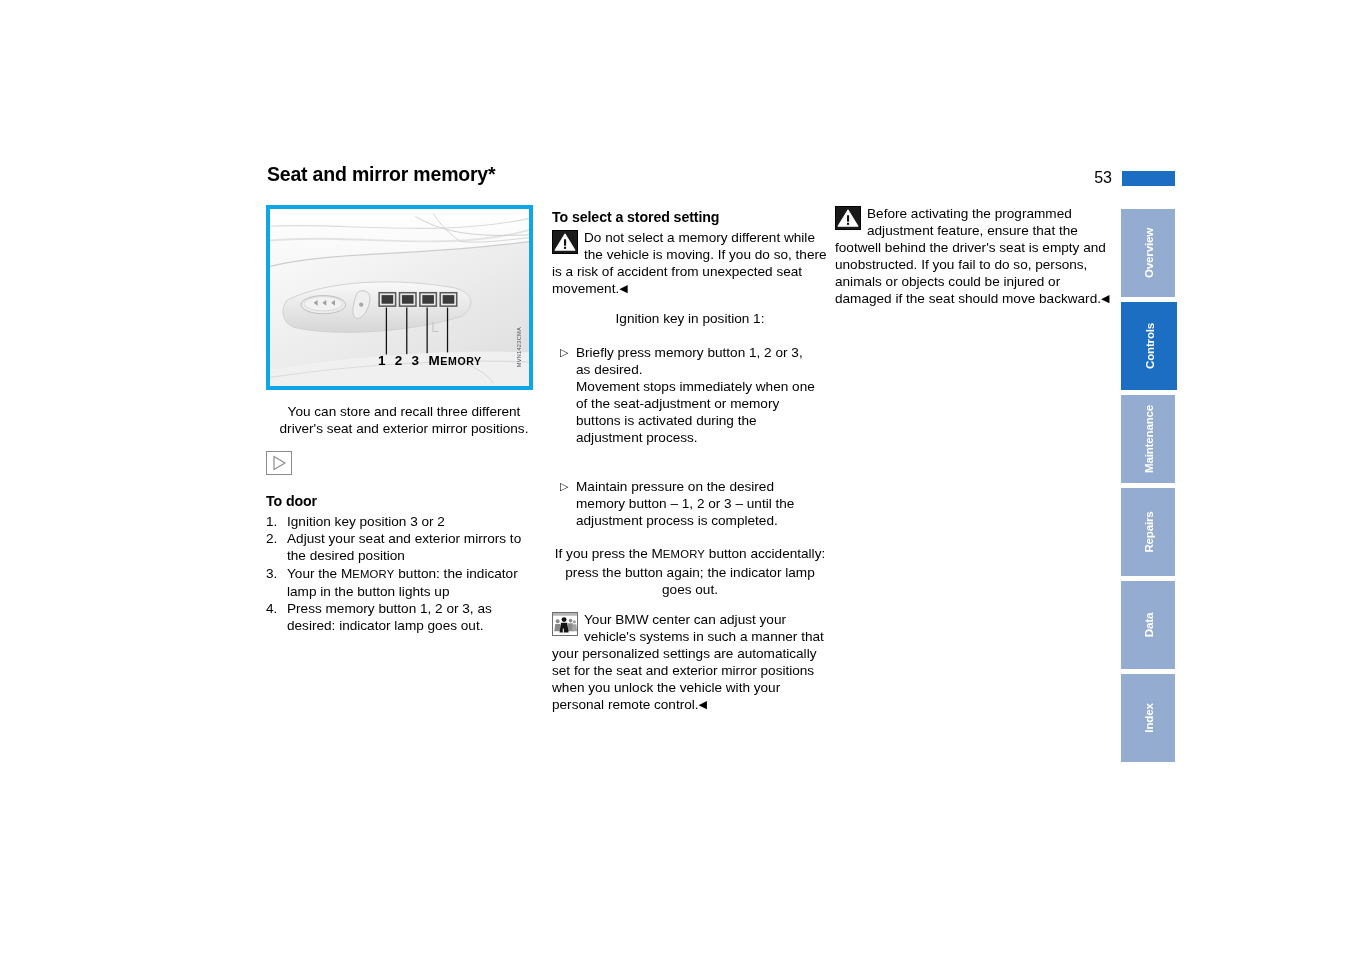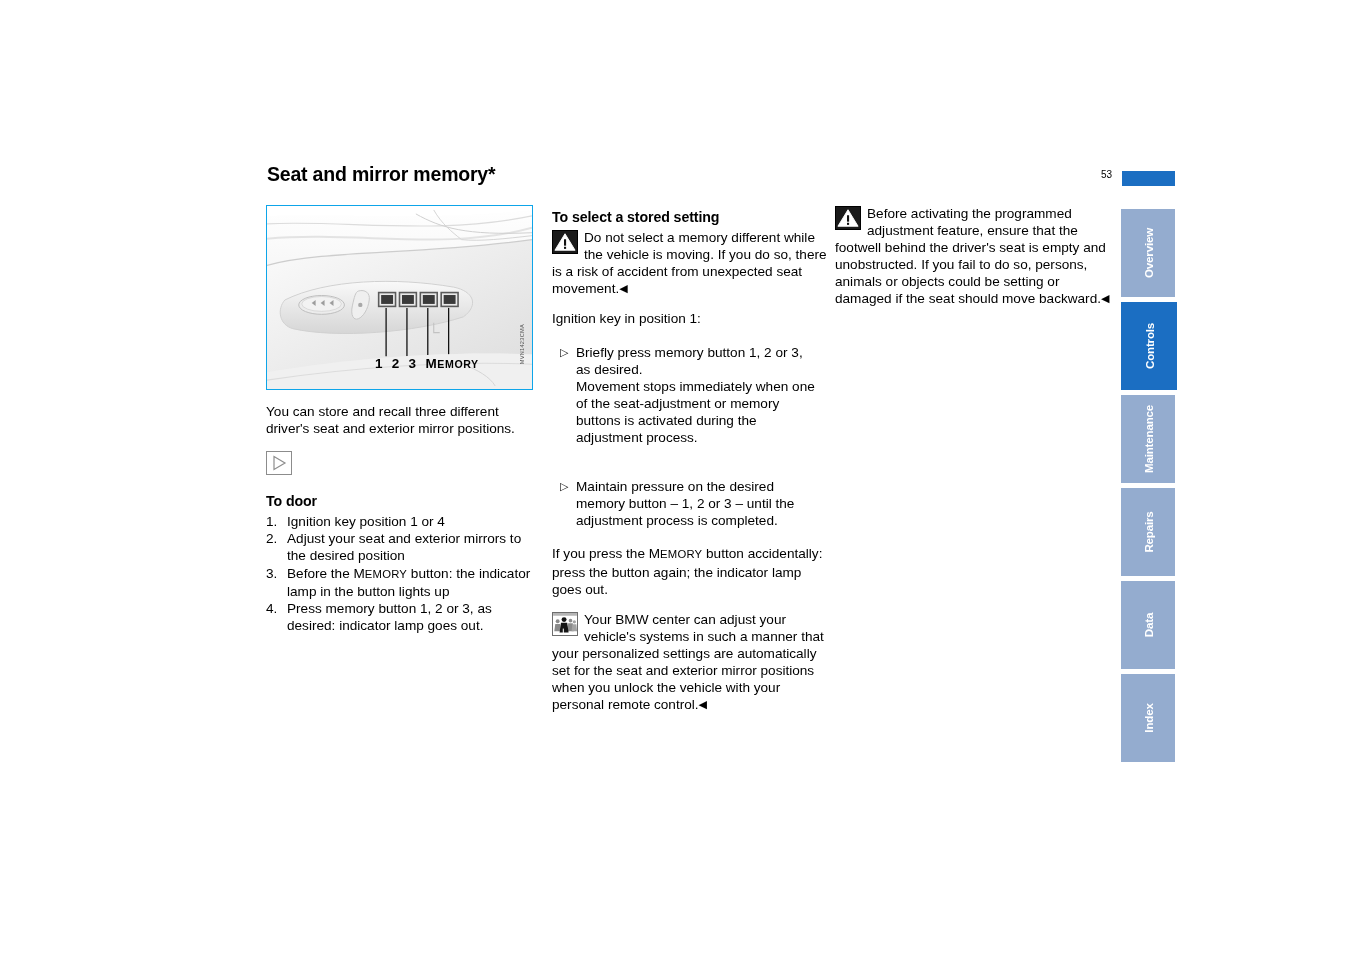--- a/index.html
+++ b/index.html
@@ -23,21 +23,21 @@
     left: 267px;
     top: 163px;
     font-size: 19.5px;
     font-weight: bold;
     letter-spacing: -0.2px;
   }
   .page-number {
     position: absolute;
     left: 1090px;
     top: 169px;
-    font-size: 10px;
+    font-size: 16px;
     text-align: right;
     width: 22px;
   }
   .page-number-bar {
     position: absolute;
     left: 1122px;
     top: 171px;
     width: 53px;
     height: 15px;
     background: #1b6ec2;
@@ -55,30 +55,30 @@
   .col-mid    { left: 552px; }
   .col-right  { left: 835px; }
 
   .h2 {
     font-size: 14.2px;
     font-weight: bold;
     margin: 4px 0 3px 0;
     letter-spacing: -0.1px;
   }
 
-  p { margin: 0; }
+  p { margin: 0; text-align: center; }
   .gap  { height: 13px; }
   .gap-s{ height: 8px; }
 
   
   .figure {
     position: relative;
     width: 267px;
     height: 185px;
-    border: 1px solid #0ea5e9;
+    border: 4px solid #0ea5e9;
     background: #ffffff;
     overflow: hidden;
   }
   .fig-svg { position: absolute; inset: 0; width: 100%; height: 100%; }
   .fig-caption-v {
     position: absolute;
     right: 1px;
     top: 118px;
     font-size: 5.6px;
     letter-spacing: 0.3px;
@@ -298,23 +298,23 @@
         <svg viewBox="0 0 24 22" aria-hidden="true">
           <polygon points="7,4.5 18,11 7,17.5" fill="#ffffff" stroke="#8e8e8e" stroke-width="1.2"></polygon>
         </svg>
       </span>
     </div>
 
     <div class="gap"></div>
 
     <h2 class="h2">To door</h2>
     <ol class="steps">
-      <li>Ignition key position 1 or 4</li>
+      <li>Ignition key position 3 or 2</li>
       <li>Adjust your seat and exterior mirrors to the desired position</li>
-      <li><span>Before the </span><span>M</span><span class="smallcaps">EMORY</span><span> button: the indicator lamp in the button lights up</span></li>
+      <li><span>Your the </span><span>M</span><span class="smallcaps">EMORY</span><span> button: the indicator lamp in the button lights up</span></li>
       <li>Press memory button 1, 2 or 3, as desired: indicator lamp goes out.</li>
     </ol>
   </div>
 
   <div class="col col-mid">
     <h2 class="h2">To select a stored setting</h2>
 
     <div class="note">
       <span class="icon icon-warning">
         <svg viewBox="0 0 26 24" aria-hidden="true">
@@ -379,21 +379,21 @@
 
   <div class="col col-right">
     <div class="note">
       <span class="icon icon-warning">
         <svg viewBox="0 0 26 24" aria-hidden="true">
           <polygon points="13,3 24,21 2,21" fill="#ffffff" stroke="#ffffff" stroke-width="1"></polygon>
           <rect x="11.9" y="9" width="2.3" height="7" fill="#111111"></rect>
           <rect x="11.9" y="17.2" width="2.3" height="2.3" fill="#111111"></rect>
         </svg>
       </span>
-      <span class="body"><span>Before activating the programmed adjustment feature, ensure that the footwell behind the driver's seat is empty and unobstructed. If you fail to do so, persons, animals or objects could be setting or damaged if the seat should move backward.</span><span class="endmark">◀</span></span>
+      <span class="body"><span>Before activating the programmed adjustment feature, ensure that the footwell behind the driver's seat is empty and unobstructed. If you fail to do so, persons, animals or objects could be injured or damaged if the seat should move backward.</span><span class="endmark">◀</span></span>
     </div>
   </div>
 
   <div class="tabs">
     <div class="tab" style="top:0px;height:92px;">
       <span class="tab-label">Overview</span>
     </div>
     <div class="tab active" style="top:93px;height:92px;">
       <span class="tab-label">Controls</span>
     </div>

